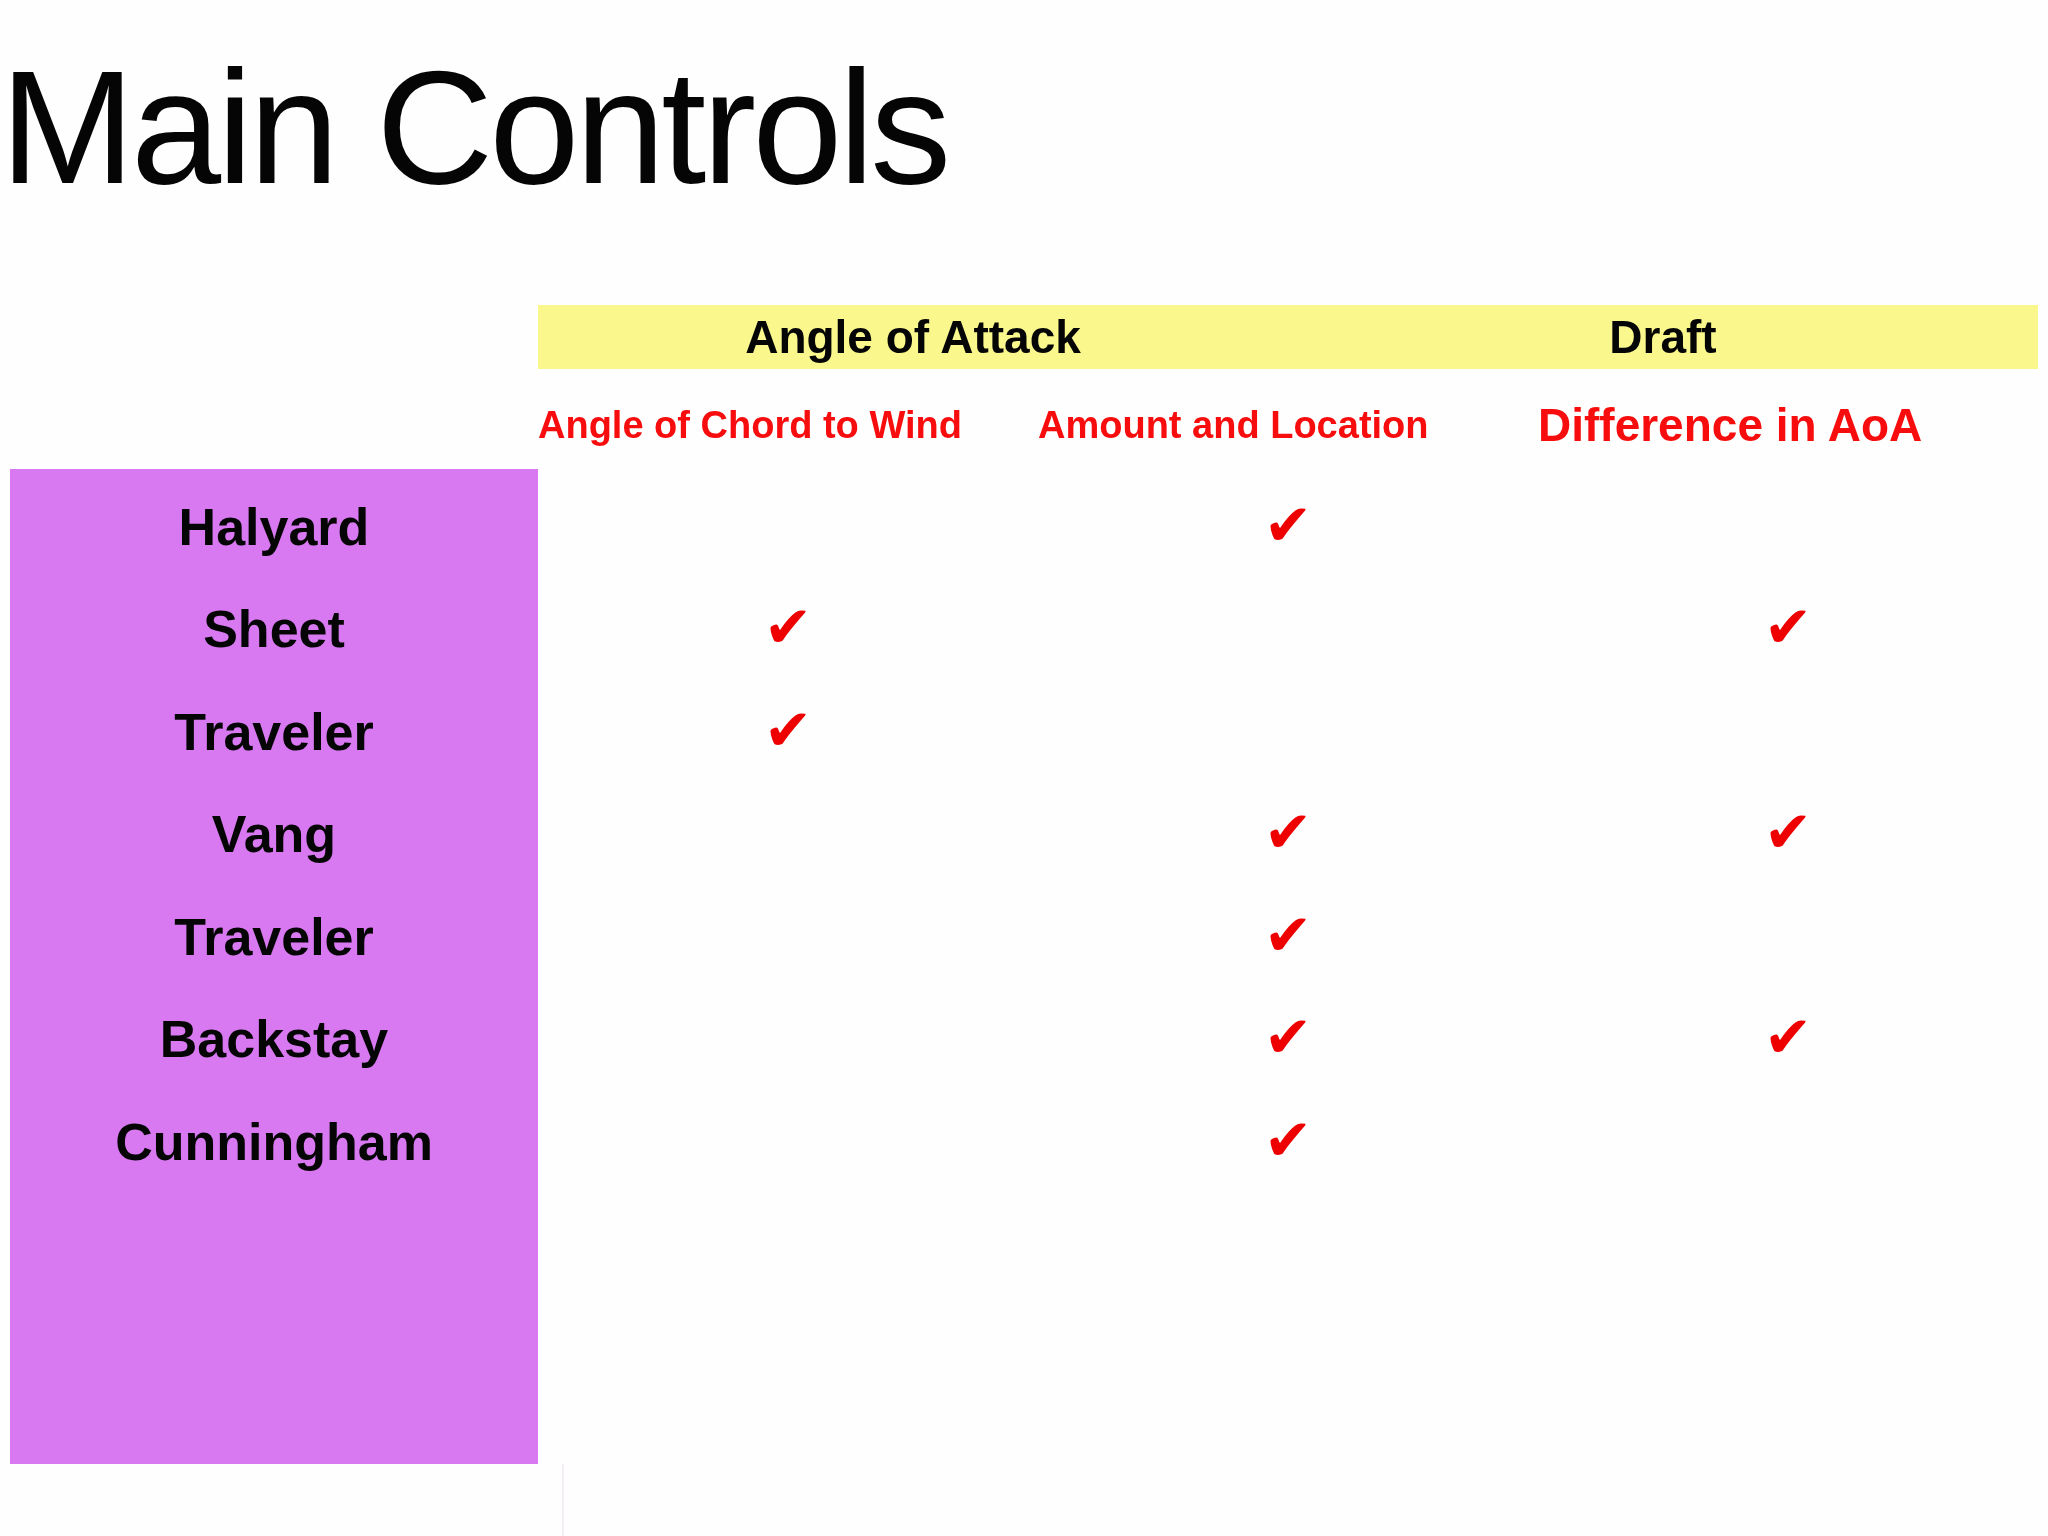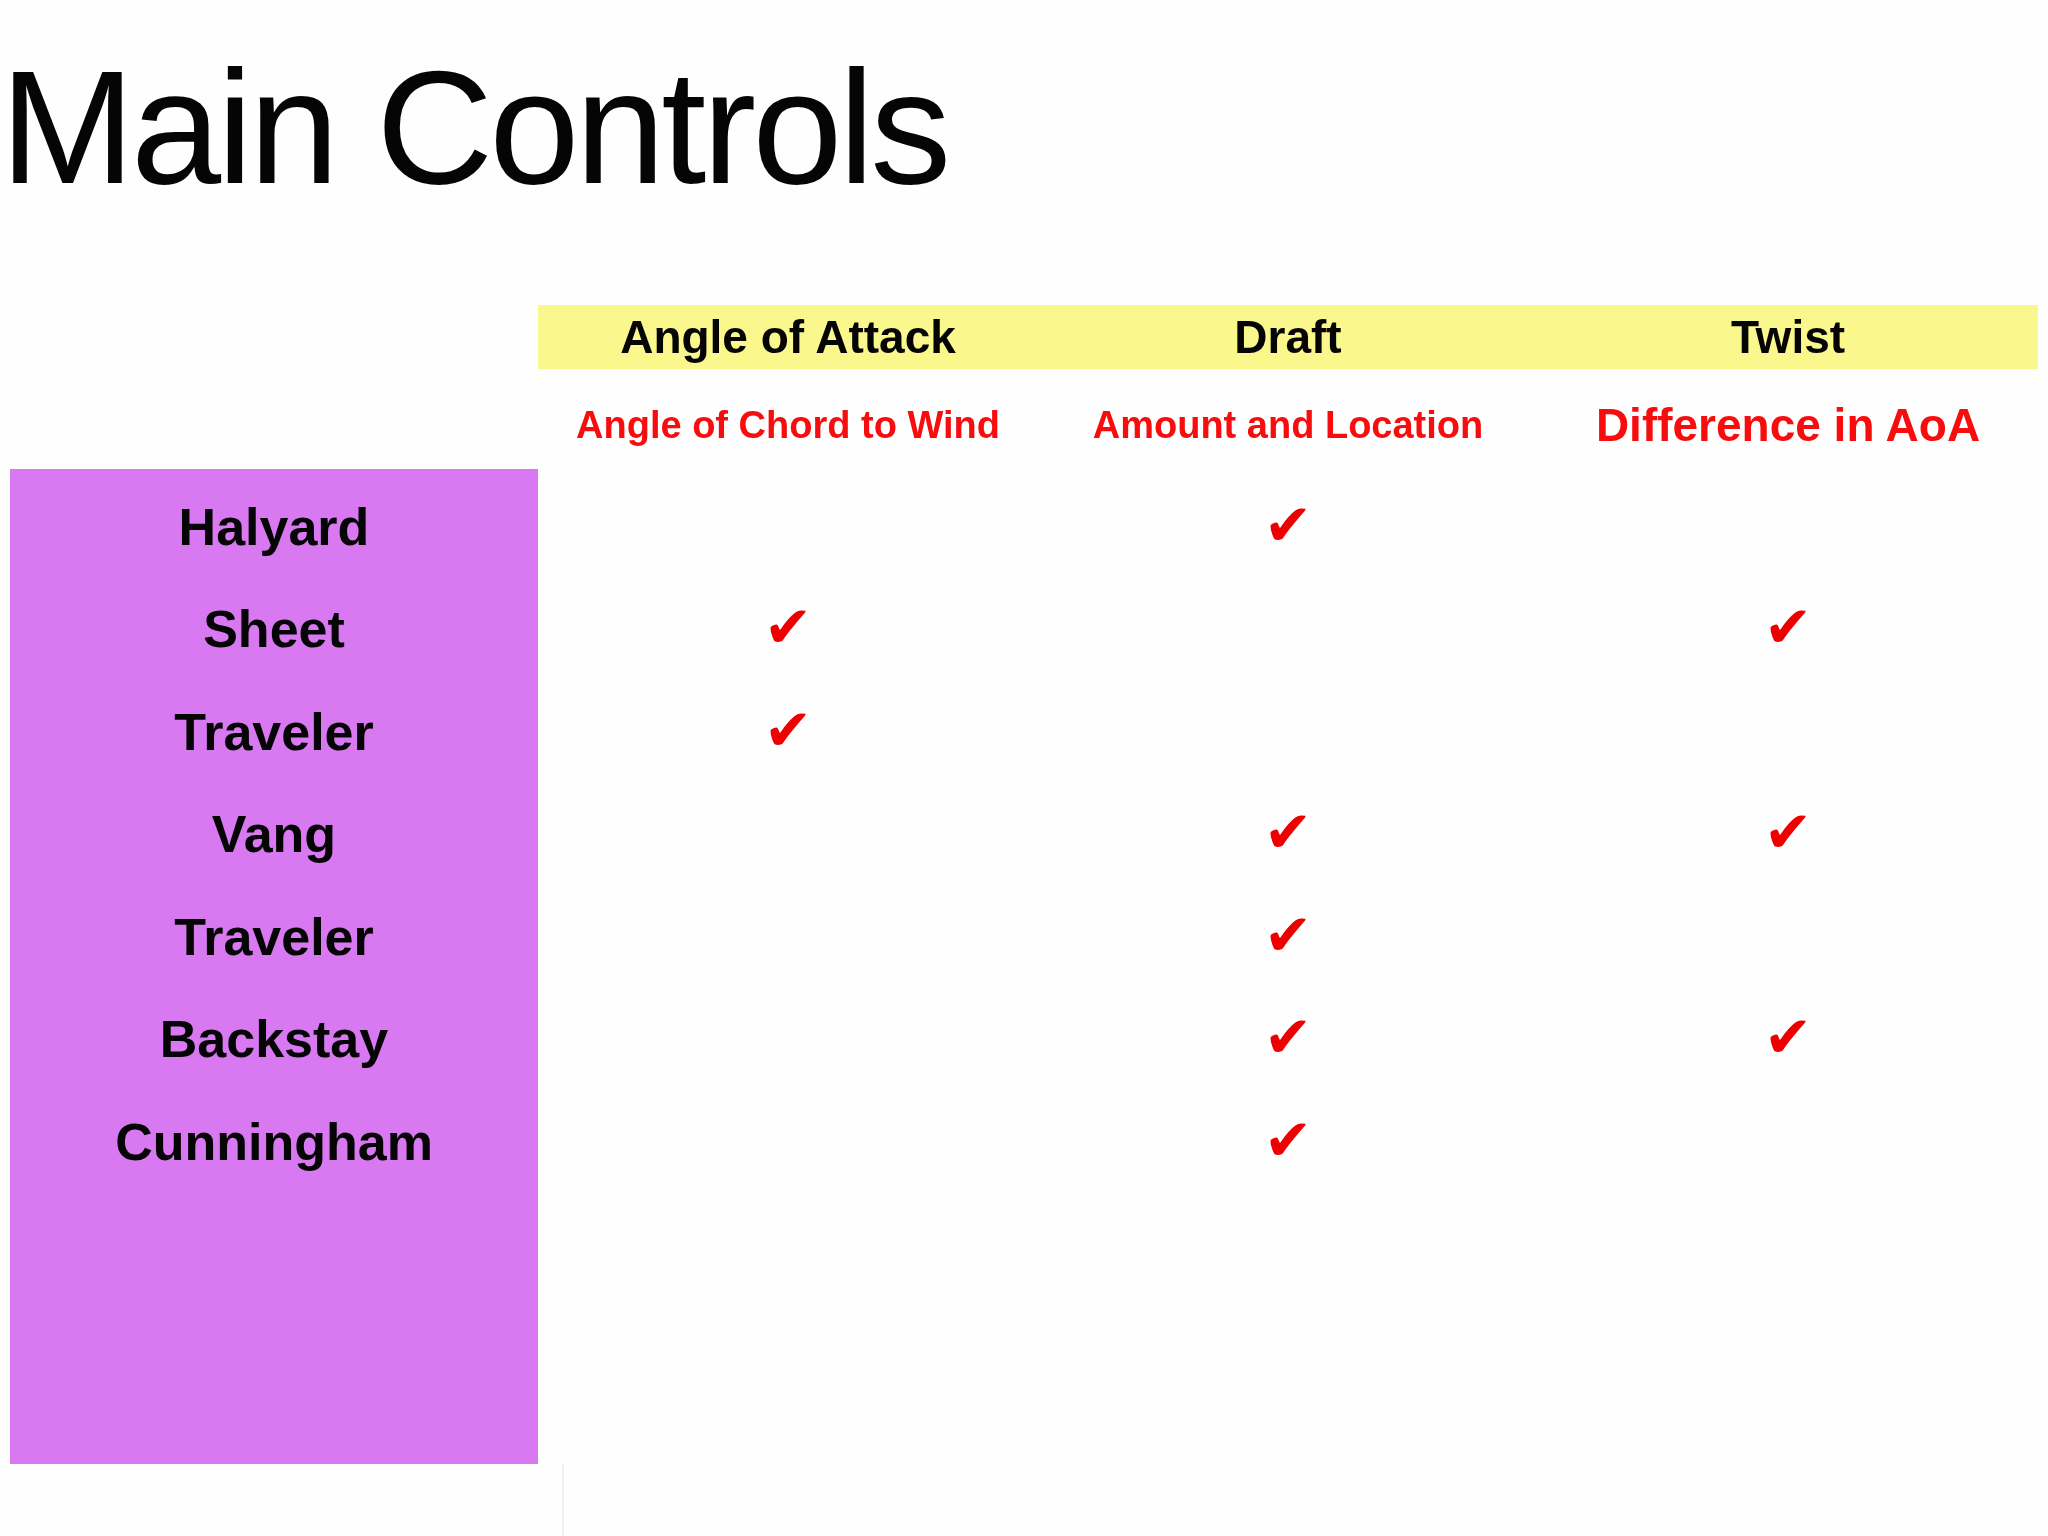--- a/index.html
+++ b/index.html
@@ -53,21 +53,20 @@
   .subtitle-row {
     position: absolute;
     left: 538px;
     top: 398px;
     width: 1500px;
     height: 54px;
     display: flex;
   }
   .subtitle-cell {
     flex: 1 1 0;
-    text-align: center;
     line-height: 54px;
     font-size: 38px;
     font-weight: bold;
     color: var(--subtitle-red);
     white-space: nowrap;
   }
   .subtitle-cell.large { font-size: 46px; }
 
   .sidebar {
     position: absolute;
@@ -115,21 +114,20 @@
 </head>
 <body>
 
 <div class="slide" style="--header-bg: #faf78c; --sidebar-bg: #d879f2; --subtitle-red: #f70d0d; --check-red: #ee0000; --text-black: #050505;">
 
   <div class="title">Main Controls</div>
 
   <div class="header-bar">
     <div class="header-cell">Angle of Attack</div>
     <div class="header-cell">Draft</div>
-    <div class="header-cell">Twist</div>
   </div>
 
   <div class="subtitle-row">
     <div class="subtitle-cell">Angle of Chord to Wind</div>
     <div class="subtitle-cell">Amount and Location</div>
     <div class="subtitle-cell large">Difference in AoA</div>
   </div>
 
   <div class="sidebar"></div>
 

